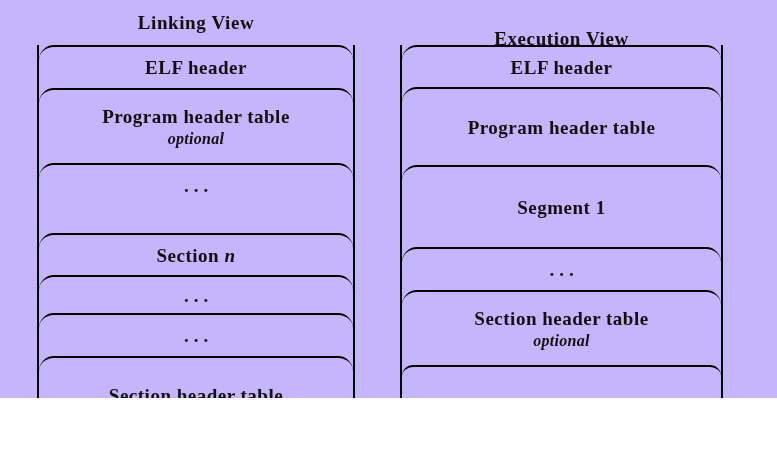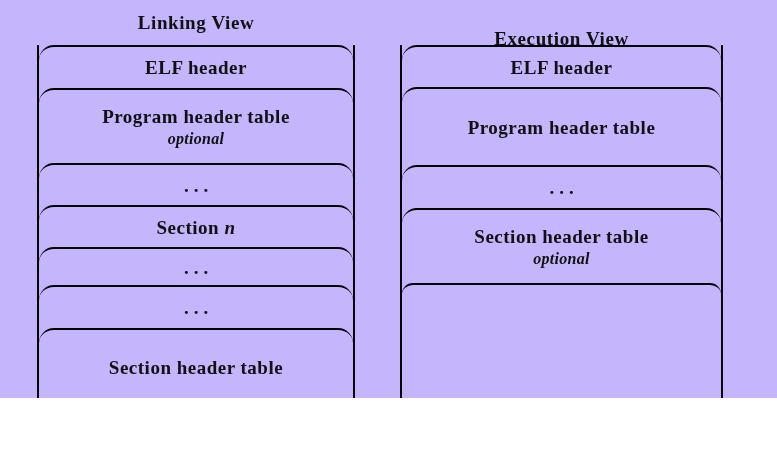--- a/index.html
+++ b/index.html
@@ -88,21 +88,21 @@
       <div class="row" style="height: 43px;">
         <div class="line1">ELF header</div>
       </div>
       <div class="row" style="height: 75px;">
         <div class="line1">Program header table</div>
         <div class="line2">optional</div>
       </div>
       <div class="row dots" style="height: 42px;">
         <div class="line1">...</div>
       </div>
-      <div class="row" style="height: 42px;">
+      <div class="row" style="height: 42px; margin-top: 28px;">
         <div class="line1">Section <span class="ital">n</span></div>
       </div>
       <div class="row dots" style="height: 38px;">
         <div class="line1">...</div>
       </div>
       <div class="row dots" style="height: 43px;">
         <div class="line1">...</div>
       </div>
       <div class="row" style="height: 76px;">
         <div class="line1">Section header table</div>
@@ -110,20 +110,23 @@
       <div class="row" style="height: 22px;"></div>
     </div>
 
   <div class="table" id="table-execution">
       <div class="row" style="height: 42px;">
         <div class="line1">ELF header</div>
       </div>
       <div class="row" style="height: 78px;">
         <div class="line1">Program header table</div>
       </div>
+      <div class="row" style="height: 82px;">
+        <div class="line1">Segment 1</div>
+      </div>
       <div class="row dots" style="height: 43px;">
         <div class="line1">...</div>
       </div>
       <div class="row" style="height: 75px;">
         <div class="line1">Section header table</div>
         <div class="line2">optional</div>
       </div>
       <div class="row" style="height: 22px;"></div>
     </div>
 

